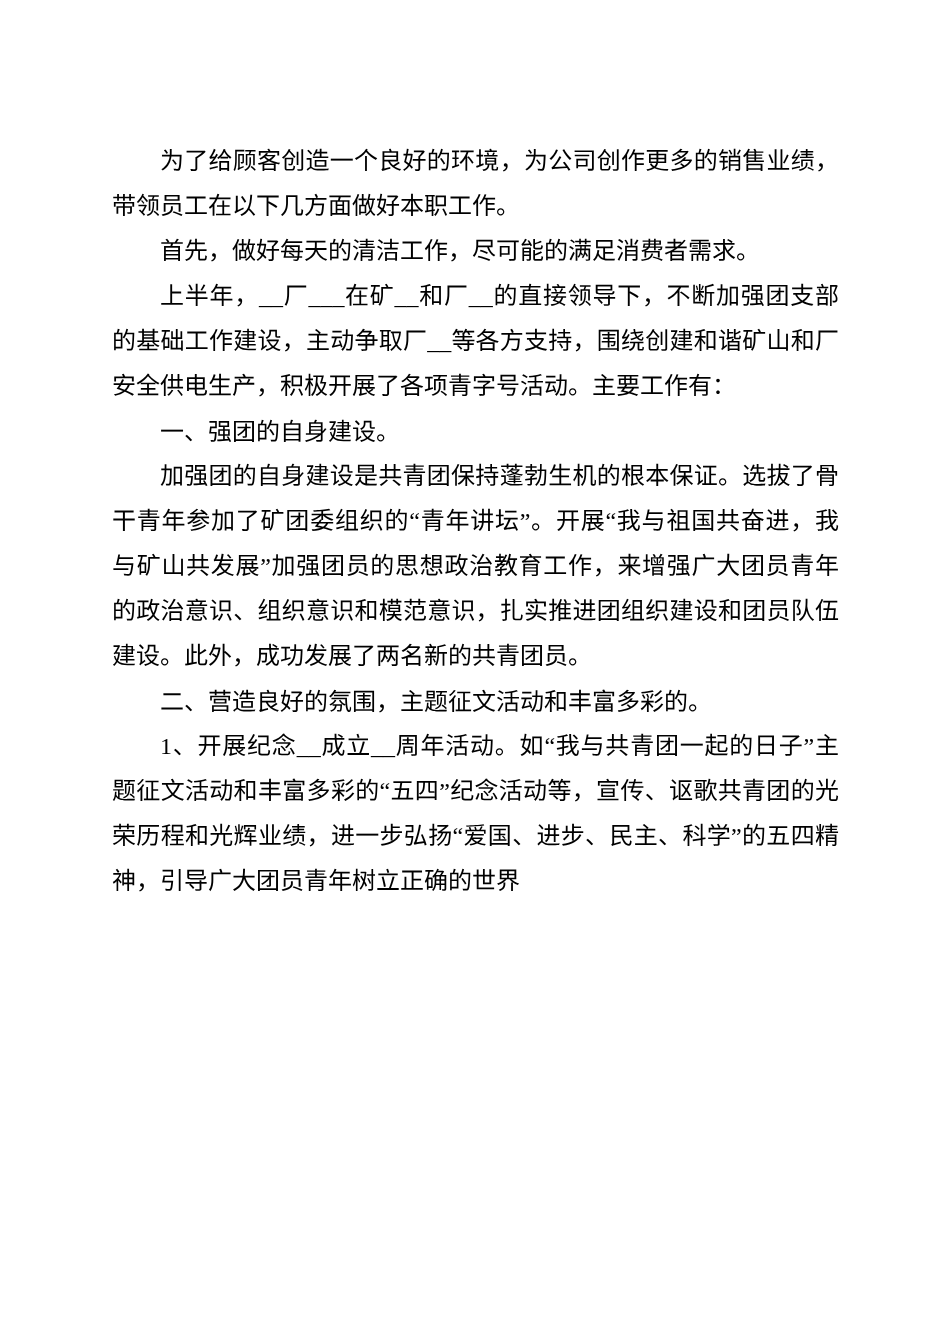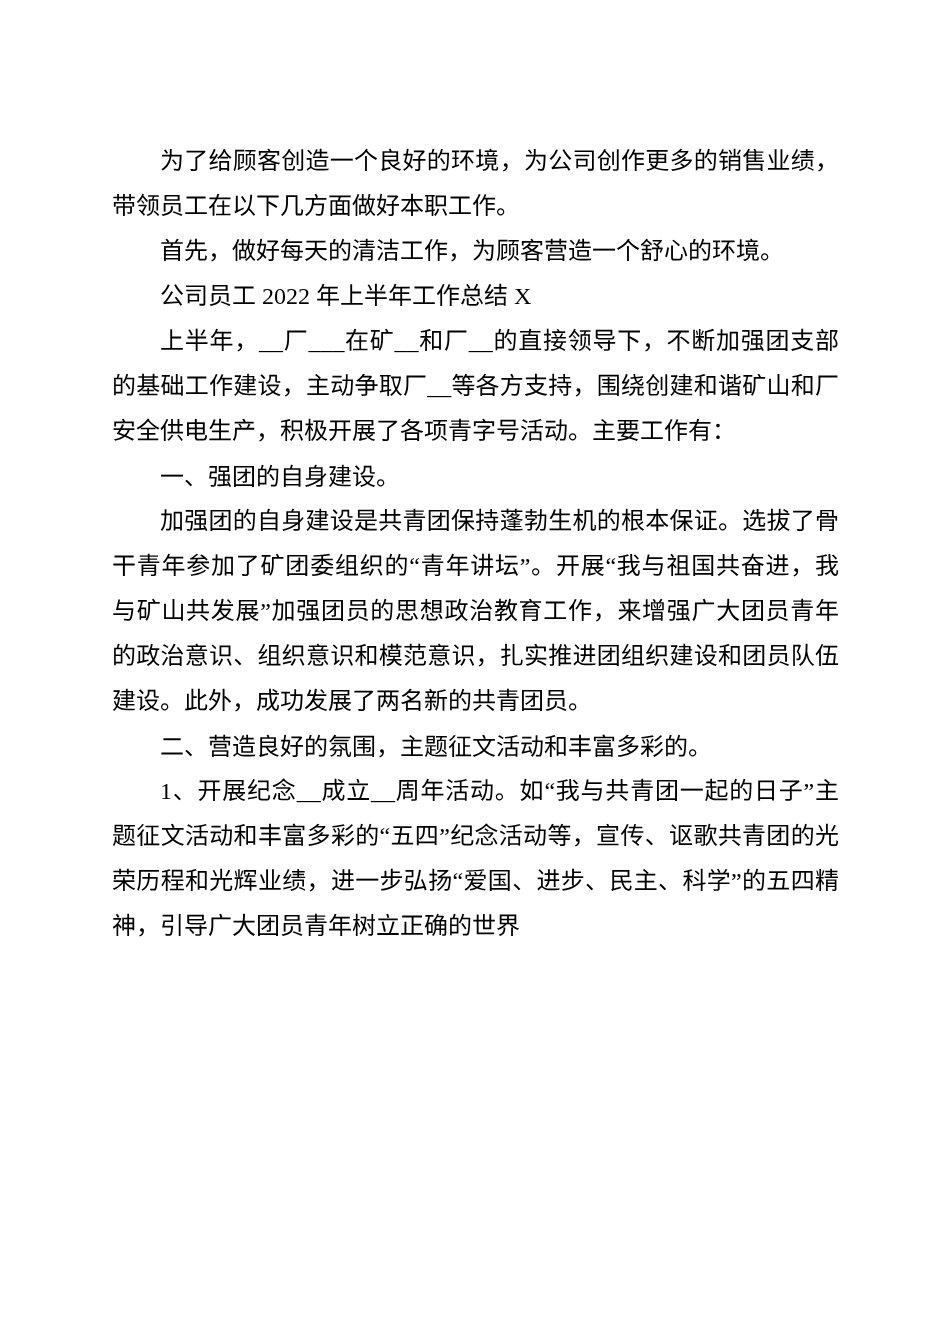--- a/index.html
+++ b/index.html
@@ -38,21 +38,20 @@
     font-family: "Liberation Sans", "DejaVu Sans", sans-serif;
     font-weight: 400;
   }
 </style>
 </head>
 <body>
 
 <div class="page">
   <div class="content">
     <p class="body">为了给顾客创造一个良好的环境，为公司创作更多的销售业绩，带领员工在以下几方面做好本职工作。</p>
-    <p class="body">首先，做好每天的清洁工作，为顾客营造一个舒心的环境。</p>
-    <p class="body">公司员工 2022 年上半年工作总结 X</p>
+    <p class="body">首先，做好每天的清洁工作，尽可能的满足消费者需求。</p>
     <p class="body">上半年，__厂___在矿__和厂__的直接领导下，不断加强团支部的基础工作建设，主动争取厂__等各方支持，围绕创建和谐矿山和厂安全供电生产，积极开展了各项青字号活动。主要工作有：</p>
     <p class="heading">一、强团的自身建设。</p>
     <p class="body">加强团的自身建设是共青团保持蓬勃生机的根本保证。选拔了骨干青年参加了矿团委组织的“青年讲坛”。开展“我与祖国共奋进，我与矿山共发展”加强团员的思想政治教育工作，来增强广大团员青年的政治意识、组织意识和模范意识，扎实推进团组织建设和团员队伍建设。此外，成功发展了两名新的共青团员。</p>
     <p class="heading">二、营造良好的氛围，主题征文活动和丰富多彩的。</p>
     <p class="body">1、开展纪念__成立__周年活动。如“我与共青团一起的日子”主题征文活动和丰富多彩的“五四”纪念活动等，宣传、讴歌共青团的光荣历程和光辉业绩，进一步弘扬“爱国、进步、民主、科学”的五四精神，引导广大团员青年树立正确的世界</p>
   </div>
 </div>
 
 </body></html>

